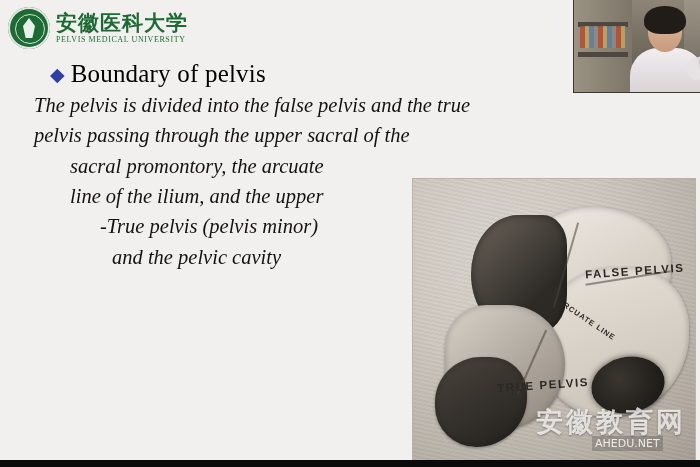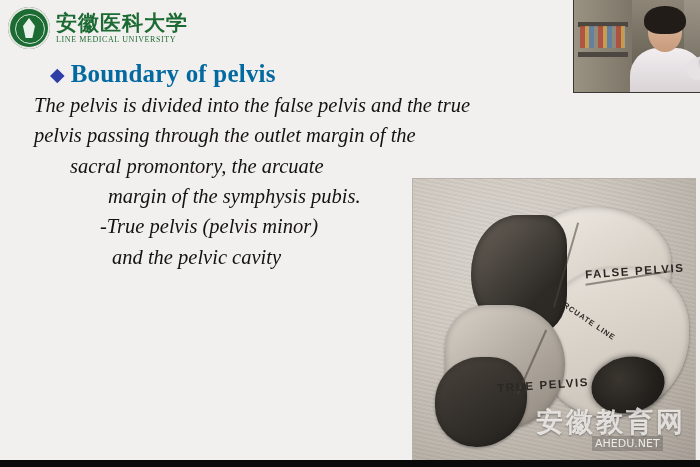--- a/index.html
+++ b/index.html
@@ -88,22 +88,22 @@
     align-items: center;
   }
   .title-bullet {
     color: #2e3ea8;
     font-size: 19px;
     margin-right: 6px;
     line-height: 1;
   }
   .slide-title {
     font-size: 25px;
-    font-weight: bold;
-    color: #0369a1;
+    font-weight: normal;
+    color: #000000;
     letter-spacing: 0.2px;
     white-space: nowrap;
   }
 
   
   .body-text {
     position: absolute;
     left: 34px; top: 90px;
     width: 620px;
     color: #14120f;
@@ -325,34 +325,34 @@
 <body>
 
 <div class="screen">
 
   <div class="slide">
 
     <div class="logo-block">
       <div class="logo-seal"></div>
       <div class="logo-text">
         <div class="logo-cn">安徽医科大学</div>
-        <div class="logo-en">LINE MEDICAL UNIVERSITY</div>
+        <div class="logo-en">PELVIS MEDICAL UNIVERSITY</div>
       </div>
     </div>
 
     <div class="title-row">
       <span class="title-bullet">◆</span>
       <span class="slide-title">Boundary of pelvis</span>
     </div>
 
     <div class="body-text">
       <div class="line">The pelvis is divided into the false pelvis and the true</div>
-      <div class="line">pelvis passing through the outlet margin of the</div>
+      <div class="line">pelvis passing through the upper sacral of the</div>
       <div class="line indent-1">sacral promontory, the arcuate</div>
-      <div class="line indent-2">margin of the symphysis pubis.</div>
+      <div class="line indent-1">line of the ilium, and the upper</div>
       <div class="line indent-3">-True pelvis (pelvis minor)</div>
       <div class="line indent-4">and the pelvic cavity</div>
     </div>
 
     <div class="photo">
       <div class="grain"></div>
       <div class="bone-main">
         <div class="b b1"></div>
         <div class="b b2"></div>
         <div class="b b3"></div>

